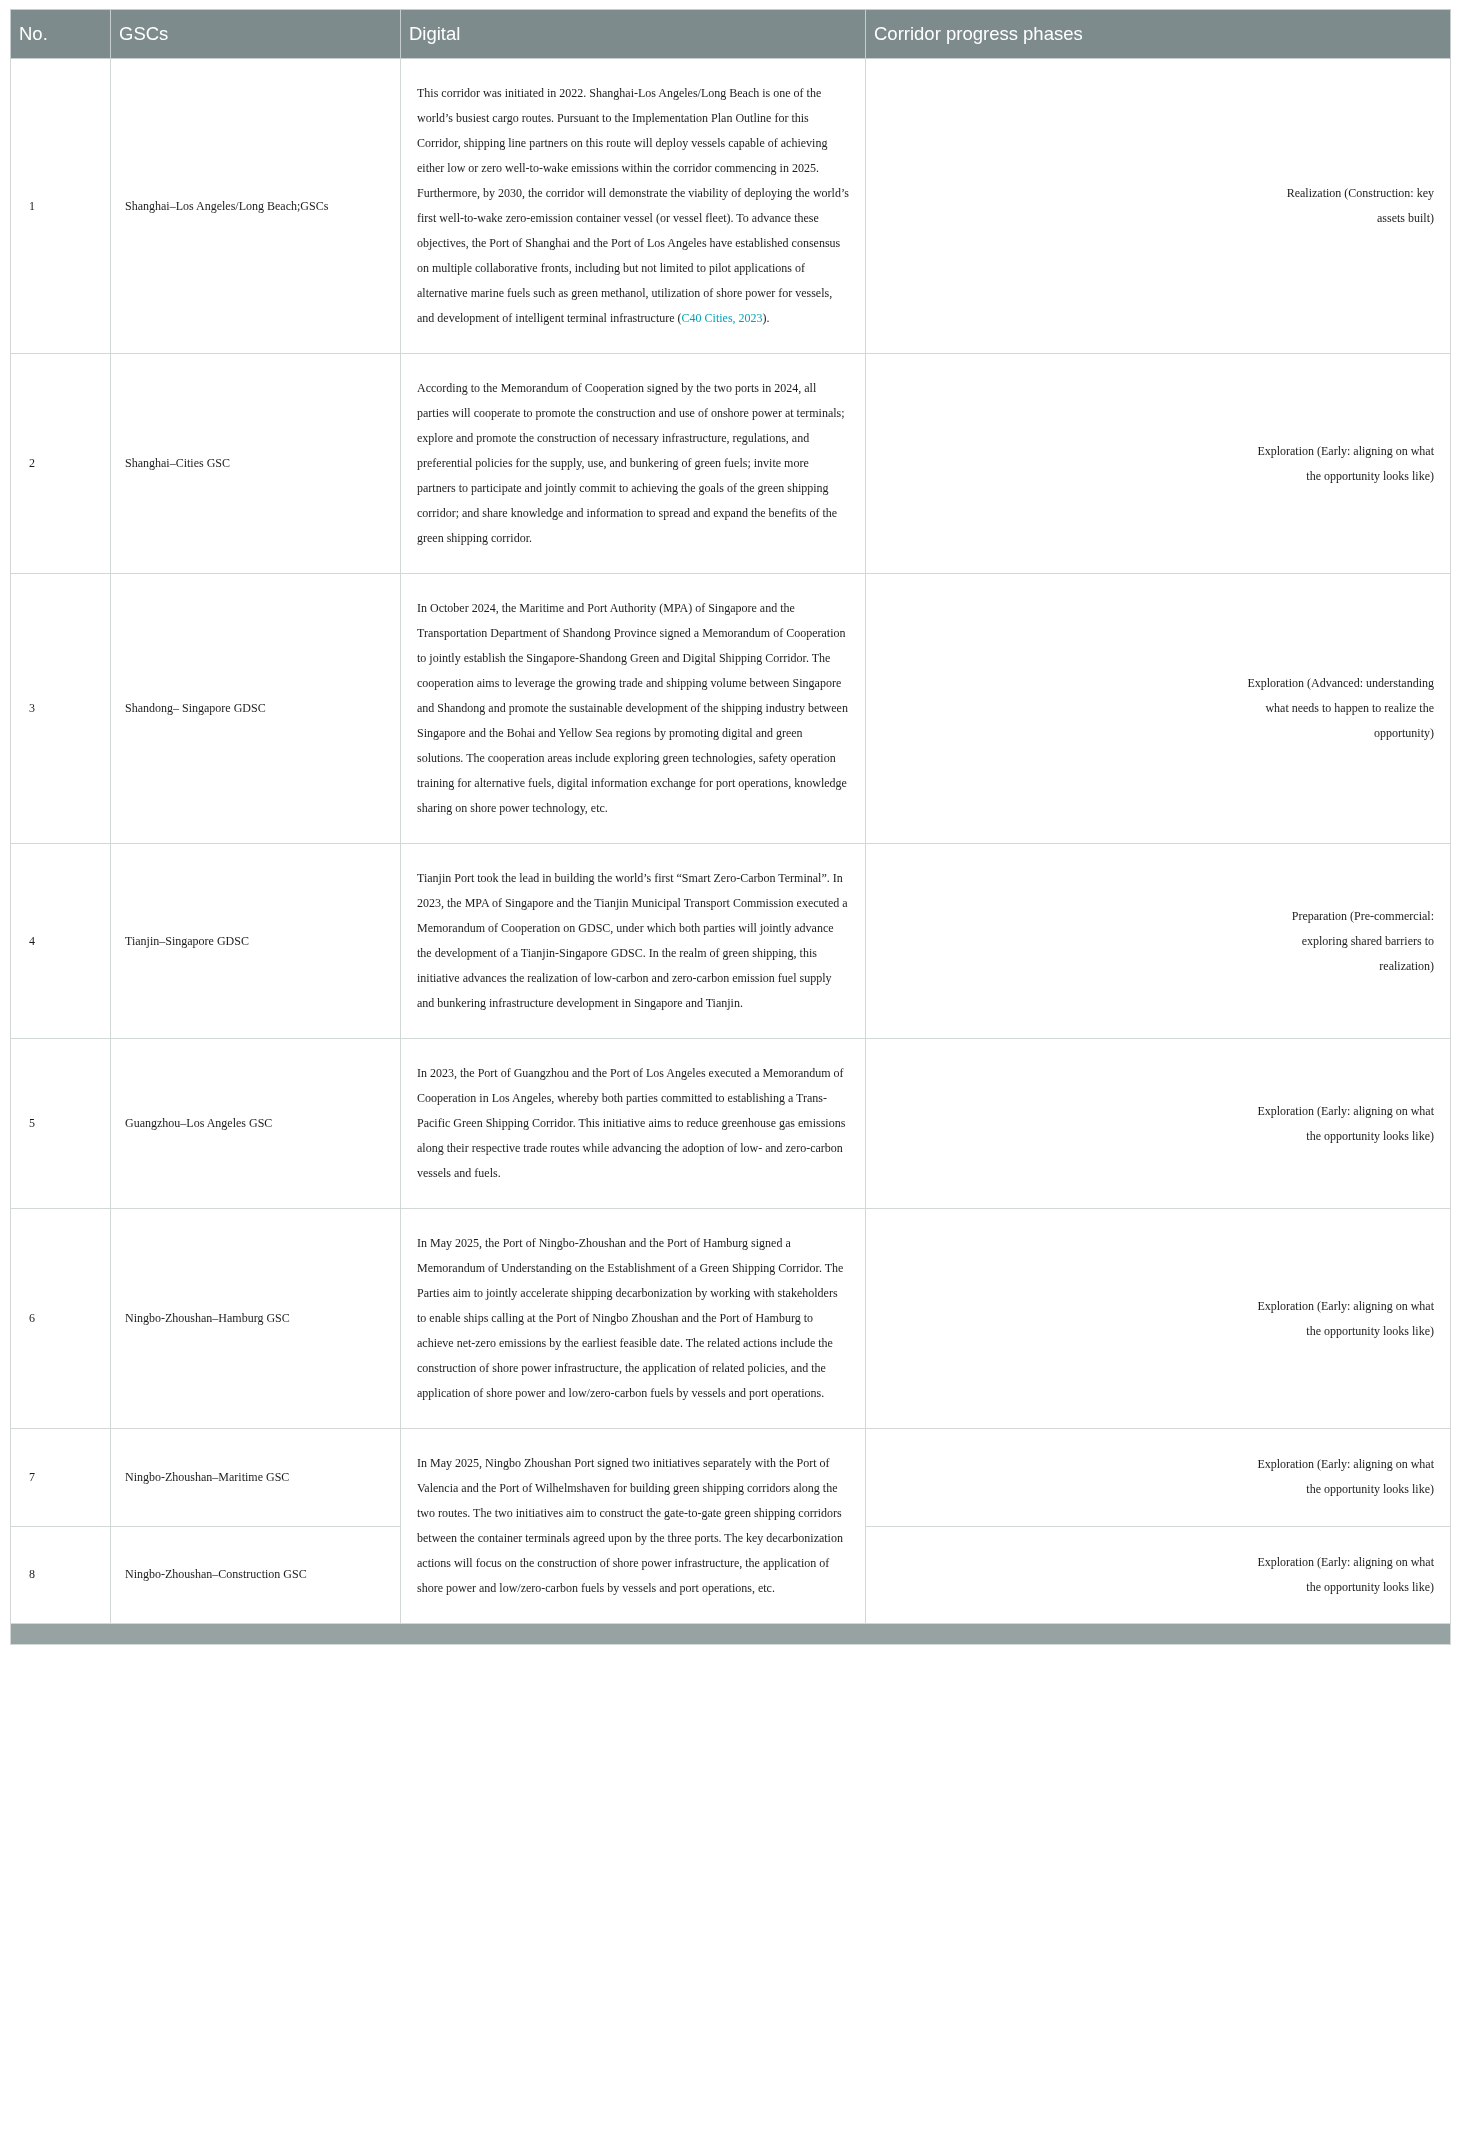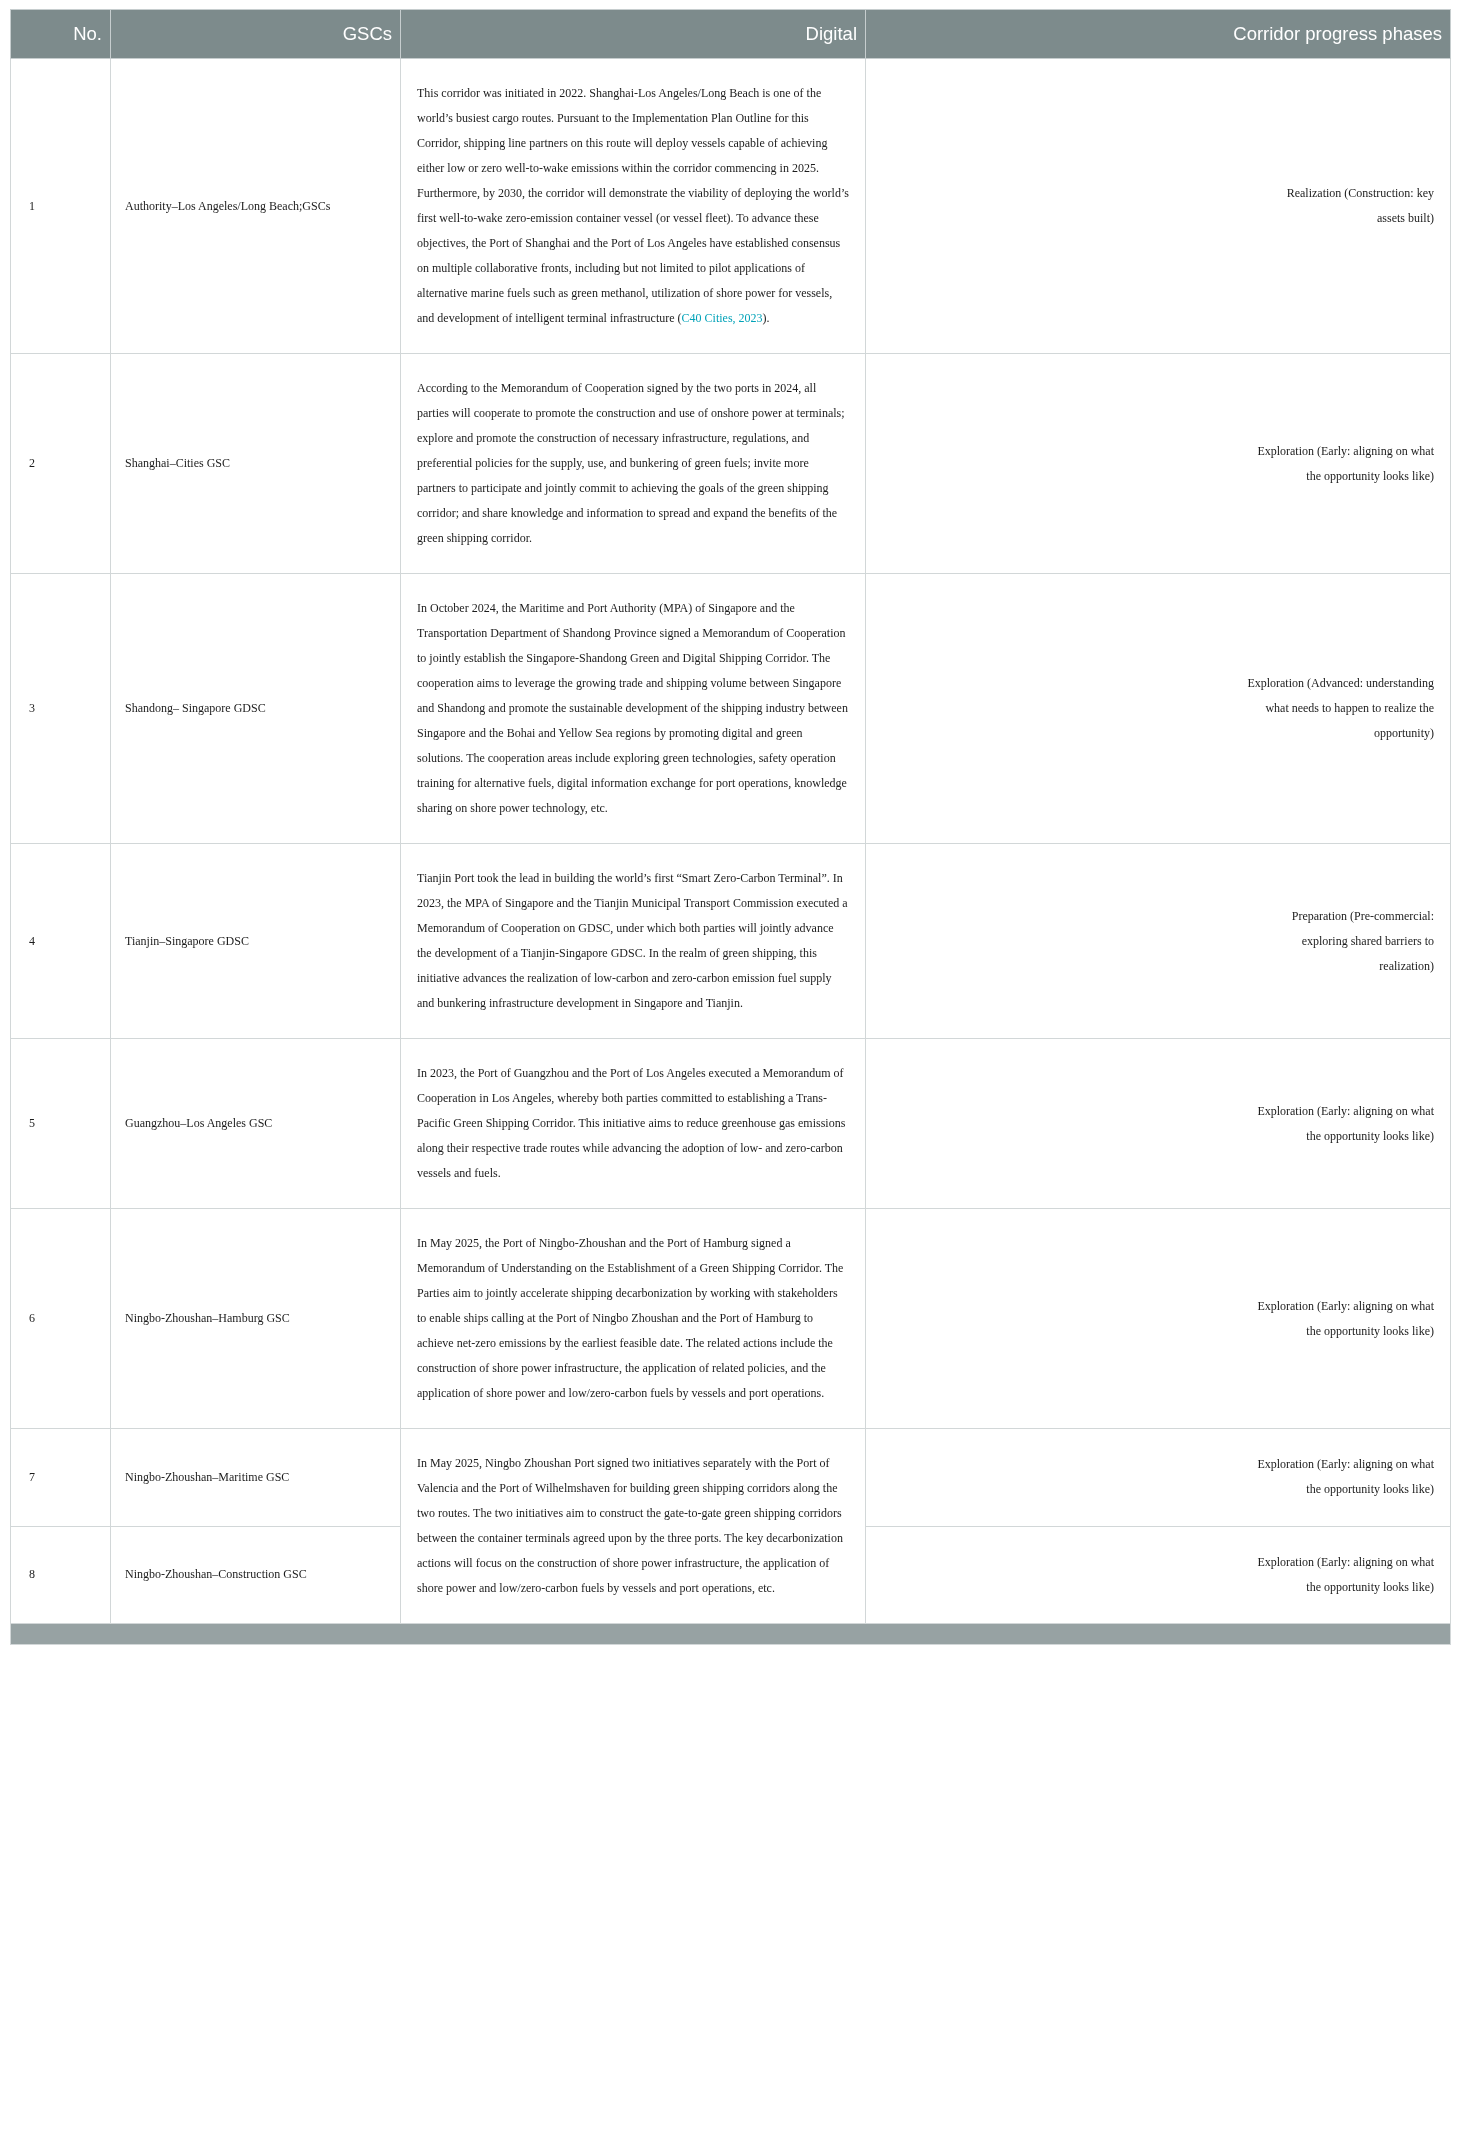--- a/index.html
+++ b/index.html
@@ -19,21 +19,21 @@
     border-collapse: collapse;
     width: 1440px;
     table-layout: fixed;
   }
   .gsc-table th {
     background: #7D8B8C;
     color: #ffffff;
     font-family: "Liberation Sans", sans-serif;
     font-weight: 400;
     font-size: 18.5px;
-    text-align: right;
+    text-align: left;
     padding: 13px 8px;
     border: 1px solid #c6cdce;
   }
   .gsc-table td {
     border: 1px solid #d2d7d8;
     vertical-align: middle;
     font-size: 12px;
     color: #1c1c1c;
     background: #ffffff;
   }
@@ -82,21 +82,21 @@
     <tr>
       <th>No.</th>
       <th>GSCs</th>
       <th>Digital</th>
       <th>Corridor progress phases</th>
     </tr>
   </thead>
   <tbody>
     <tr>
       <td class="no-cell">1</td>
-      <td class="gsc-cell">Authority–Los Angeles/Long Beach;GSCs</td>
+      <td class="gsc-cell">Shanghai–Los Angeles/Long Beach;GSCs</td>
       <td class="details-cell"><span>This corridor was initiated in 2022. Shanghai-Los Angeles/Long Beach is one of the world’s busiest cargo routes. Pursuant to the Implementation Plan Outline for this Corridor, shipping line partners on this route will deploy vessels capable of achieving either low or zero well-to-wake emissions within the corridor commencing in 2025. Furthermore, by 2030, the corridor will demonstrate the viability of deploying the world’s first well-to-wake zero-emission container vessel (or vessel fleet). To advance these objectives, the Port of Shanghai and the Port of Los Angeles have established consensus on multiple collaborative fronts, including but not limited to pilot applications of alternative marine fuels such as green methanol, utilization of shore power for vessels, and development of intelligent terminal infrastructure (</span><a class="cite-link">C40 Cities, 2023</a><span>).</span></td>
       <td class="phase-cell">Realization (Construction: key
 assets built)</td>
     </tr>
     <tr>
       <td class="no-cell">2</td>
       <td class="gsc-cell">Shanghai–Cities GSC</td>
       <td class="details-cell">According to the Memorandum of Cooperation signed by the two ports in 2024, all parties will cooperate to promote the construction and use of onshore power at terminals; explore and promote the construction of necessary infrastructure, regulations, and preferential policies for the supply, use, and bunkering of green fuels; invite more partners to participate and jointly commit to achieving the goals of the green shipping corridor; and share knowledge and information to spread and expand the benefits of the green shipping corridor.</td>
       <td class="phase-cell">Exploration (Early: aligning on what
 the opportunity looks like)</td>

